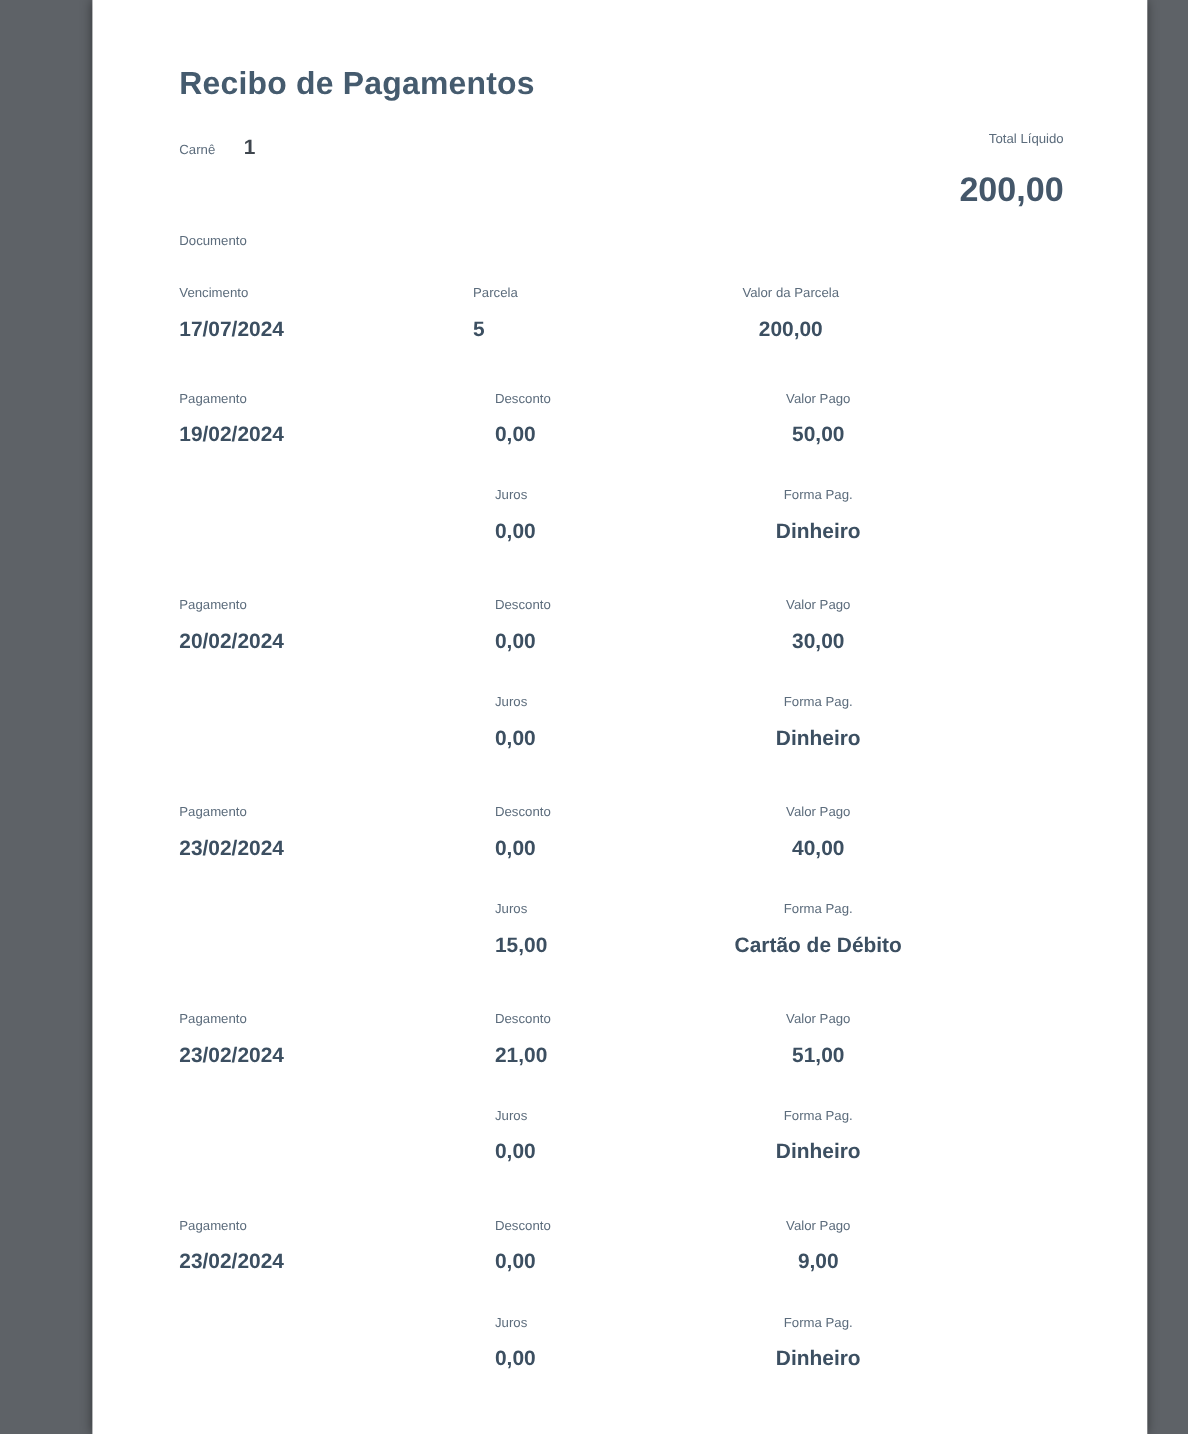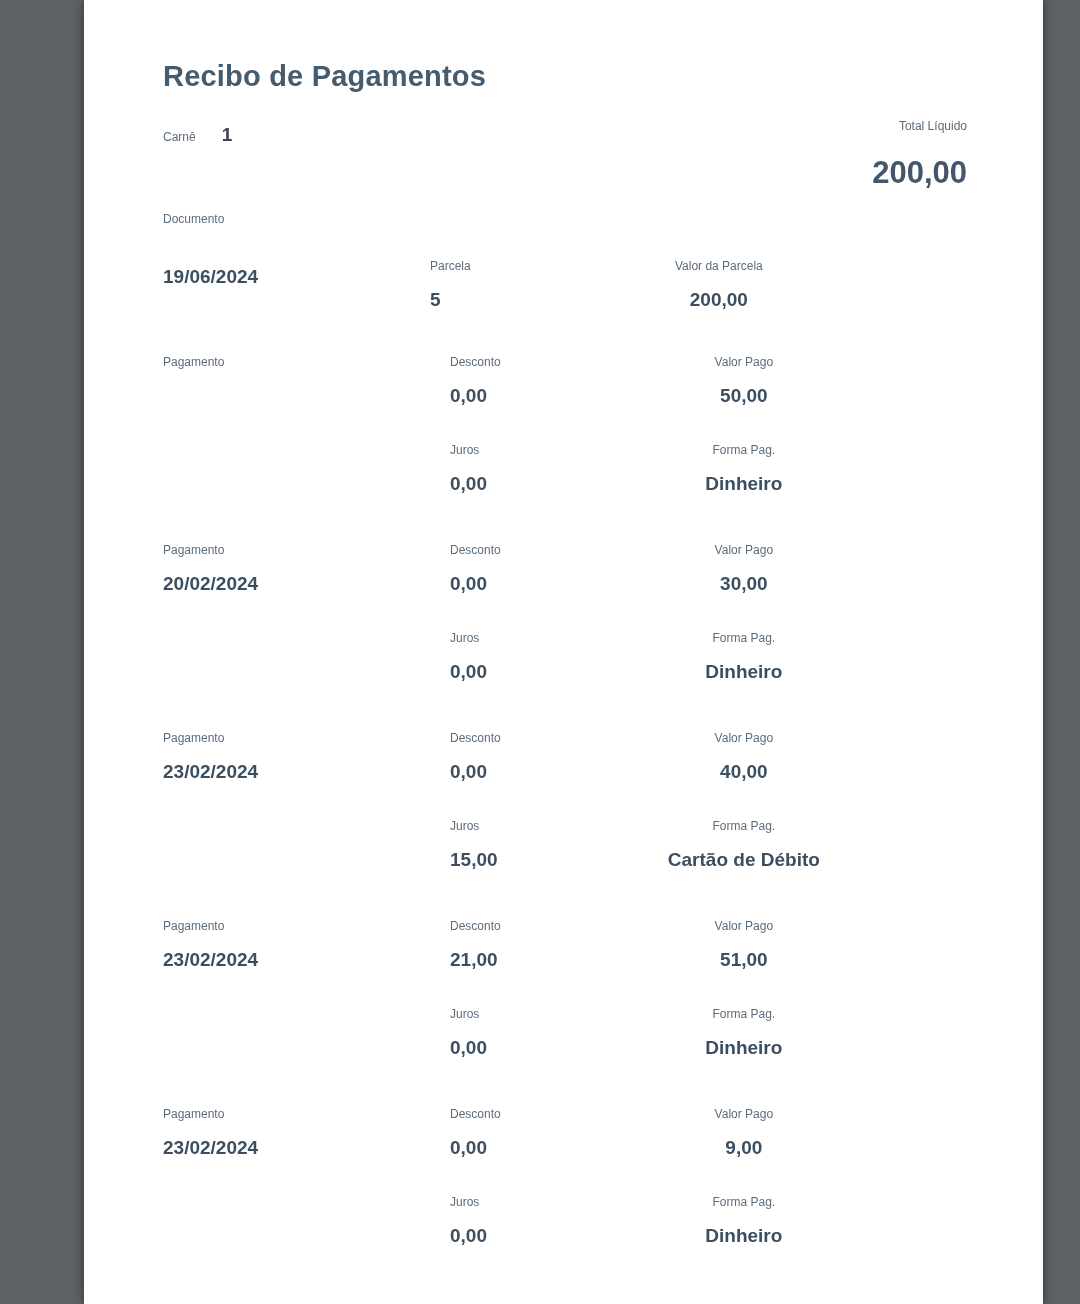--- a/index.html
+++ b/index.html
@@ -92,37 +92,39 @@
       <div class="total-value">200,00</div>
     </div>
   </div>
 
   <div class="doc-block">
     <div class="label">Documento</div>
   </div>
 
   <div class="cols installment">
     <div class="col-1">
-      <div class="value">19/06/2024</div>
+      <div class="label">Vencimento</div>
+      <div class="value">17/07/2024</div>
     </div>
     <div class="col-2">
       <div class="label">Parcela</div>
       <div class="value">5</div>
     </div>
     <div class="col-3">
       <div class="label">Valor da Parcela</div>
       <div class="value">200,00</div>
     </div>
   </div>
 
   <div class="payments">
 
     <div class="cols payment-block">
       <div class="col-1">
         <div class="label">Pagamento</div>
+        <div class="value">19/02/2024</div>
       </div>
       <div class="col-2">
         <div class="label">Desconto</div>
         <div class="value">0,00</div>
         <div class="label pair2">Juros</div>
         <div class="value">0,00</div>
       </div>
       <div class="col-3">
         <div class="label">Valor Pago</div>
         <div class="value">50,00</div>

